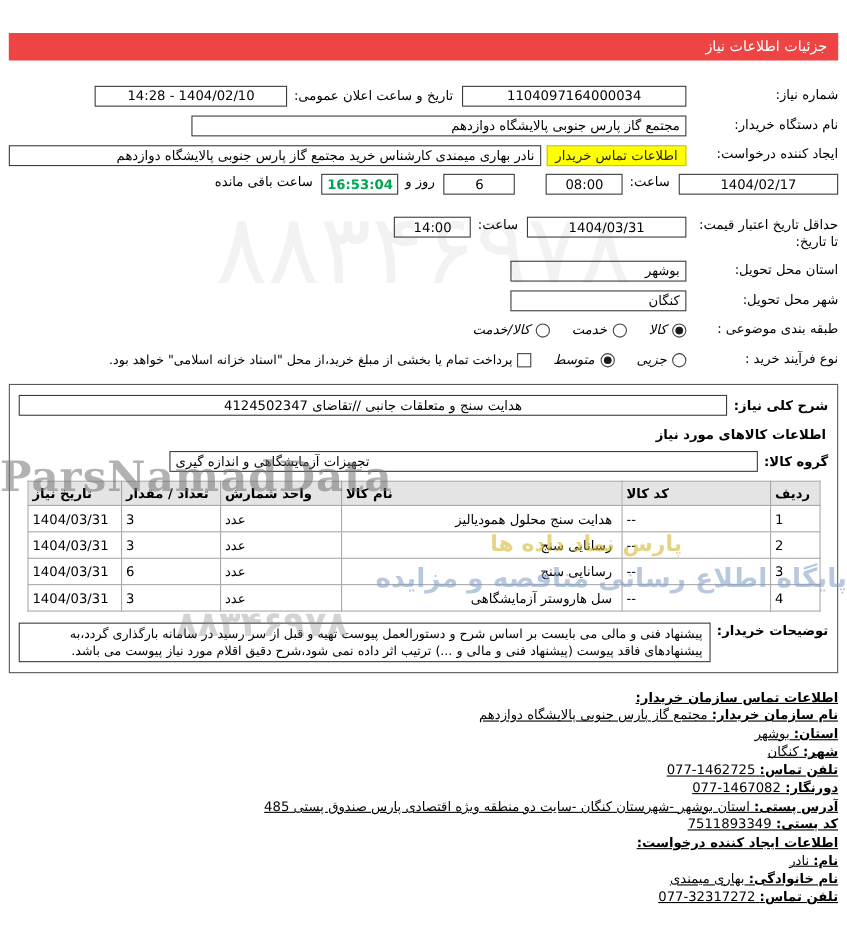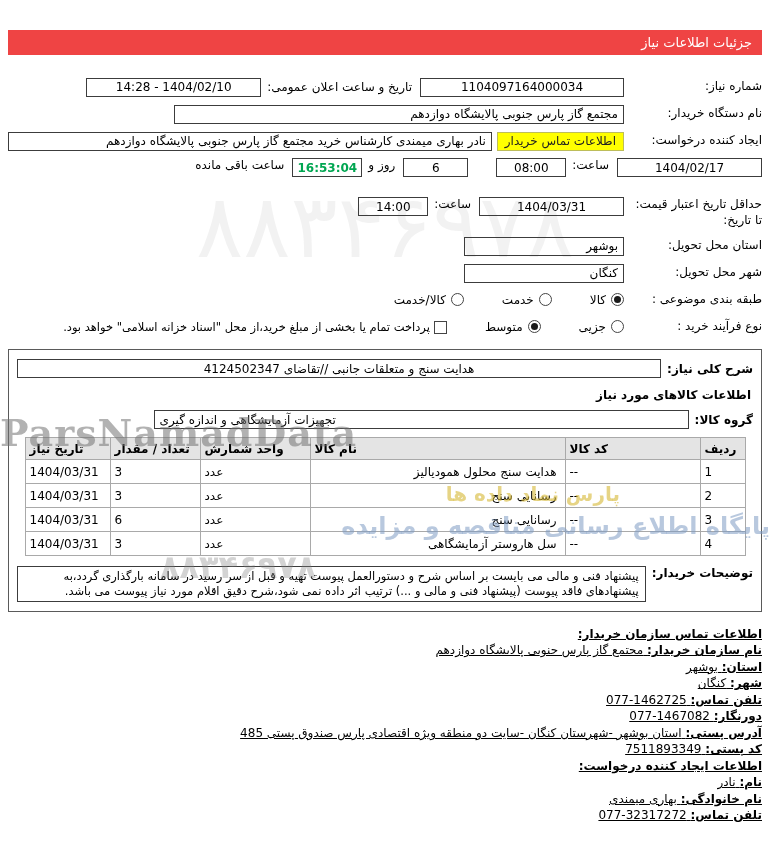--- a/index.html
+++ b/index.html
@@ -68,21 +68,21 @@
     background:#fff; position:relative; display:inline-block;
   }
   .radio.sel::after {
     content:""; position:absolute; top:2px; left:2px; right:2px; bottom:2px;
     background:#1a1a1a; border-radius:50%;
   }
   .checkbox {
     width:13px; height:13px; flex:none;
     border:1px solid #444; background:#fff; display:inline-block;
   }
-  .opt { display:flex; align-items:flex-start; gap:5px; margin-left:38px; white-space:nowrap; }
+  .opt { display:flex; align-items:flex-end; gap:5px; margin-left:20px; white-space:nowrap;font-style:italic; }
   .note-text { font-size:11.5px; white-space:nowrap; overflow:hidden; margin-right:4px; }
   
   .need-box {
     border:1px solid #5a5a5a;
     margin-top:12px;
     padding:9px 8px 9px 8px;
     background:transparent;
   }
   .nrow { display:flex; align-items:center; margin-bottom:8px; }
   .nlabel { font-weight:bold; flex:none; padding-left:6px; white-space:nowrap; }

